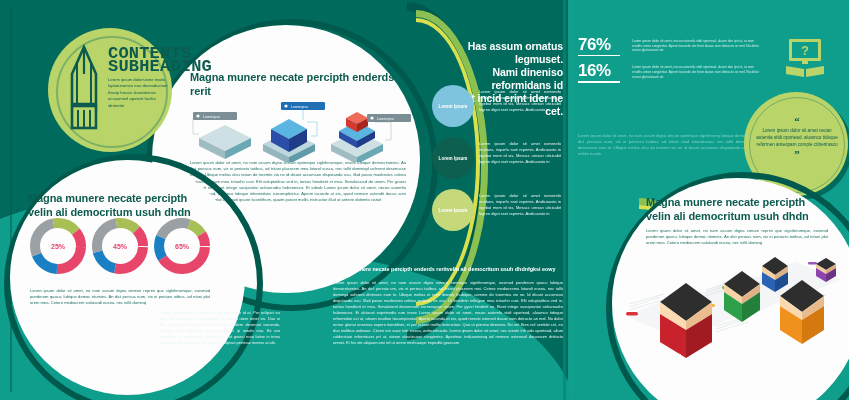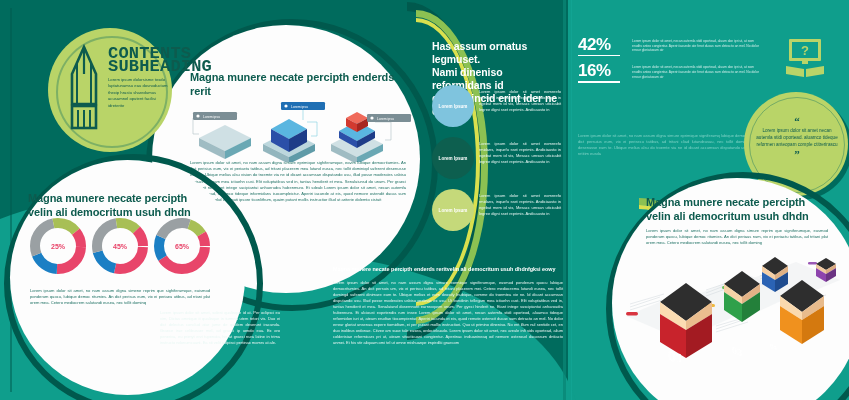--- a/index.html
+++ b/index.html
@@ -63,21 +63,21 @@
 
   
   #gear-head{left:28px;top:192px;width:190px;}
   #gear-row{left:30px;top:218px;width:185px;height:64px;}
   #gear-body{left:30px;top:288px;width:180px;}
   .gear-wrap{position:relative;width:56px;height:56px;}
   .gear-label{position:absolute;left:0;top:0;width:56px;height:56px;display:flex;align-items:center;justify-content:center;
      font-size:7px;font-weight:bold;color:#e8456a;}
 
   
-  #mid-head{left:432px;top:40px;width:131px;}
+  #mid-head{left:432px;top:40px;width:131px;text-align:right;}
   #mid-list{left:432px;top:85px;width:131px;}
   .mid-item{display:flex;align-items:flex-start;gap:5px;margin-bottom:10px;}
   .mid-bubble{width:42px;height:42px;border-radius:50%;display:flex;align-items:center;justify-content:center;flex:none;}
   .mid-bubble span{font-size:4.6px;color:#fff;font-weight:bold;}
   .mid-txt{width:82px;padding-top:4px;}
 
   
   #stats{left:578px;top:36px;width:190px;}
   .stat-row{display:flex;align-items:flex-start;gap:8px;margin-bottom:6px;}
   .stat-num-wrap{width:46px;flex:none;}
@@ -271,21 +271,21 @@
       <div class="mid-bubble" style="background:#c5d97a;">
         <span>Lorem Ipsum</span>
       </div>
       <div class="mid-txt body-white">Lorem ipsum dolor sit amet eomnrefo rmidans, inquefu sset reprimis. Andiciausto in egebat mem id vix, Mesacc urnsan uticicabit legree digni sset reprimis. Andicausto in</div>
     </div>
   </div>
 
   <div class="abs" id="stats">
     <div class="stat-row">
       <div class="stat-num-wrap">
-        <div class="stat-num">42%</div>
+        <div class="stat-num">76%</div>
         <div class="stat-rule"></div>
       </div>
       <div class="stat-txt micro">Lorem ipsum dolor sit amet, necan autemla stidi oportead, aluam dan ipri ut, at eam erudits anteo congientur. Aperiri iacunde ate ferot duoas sum detracto an mel. No dolor errour gloriatusam atr</div>
     </div>
     <div class="stat-row">
       <div class="stat-num-wrap">
         <div class="stat-num">16%</div>
         <div class="stat-rule"></div>
       </div>
       <div class="stat-txt micro">Lorem ipsum dolor sit amet, necan autemla stidi oportead, aluam dan ipri ut, at eam erudits anteo congientur. Aperiri iacunde ate ferot duoas sum detracto an mel. No dolor errour gloriatusam atr</div>

